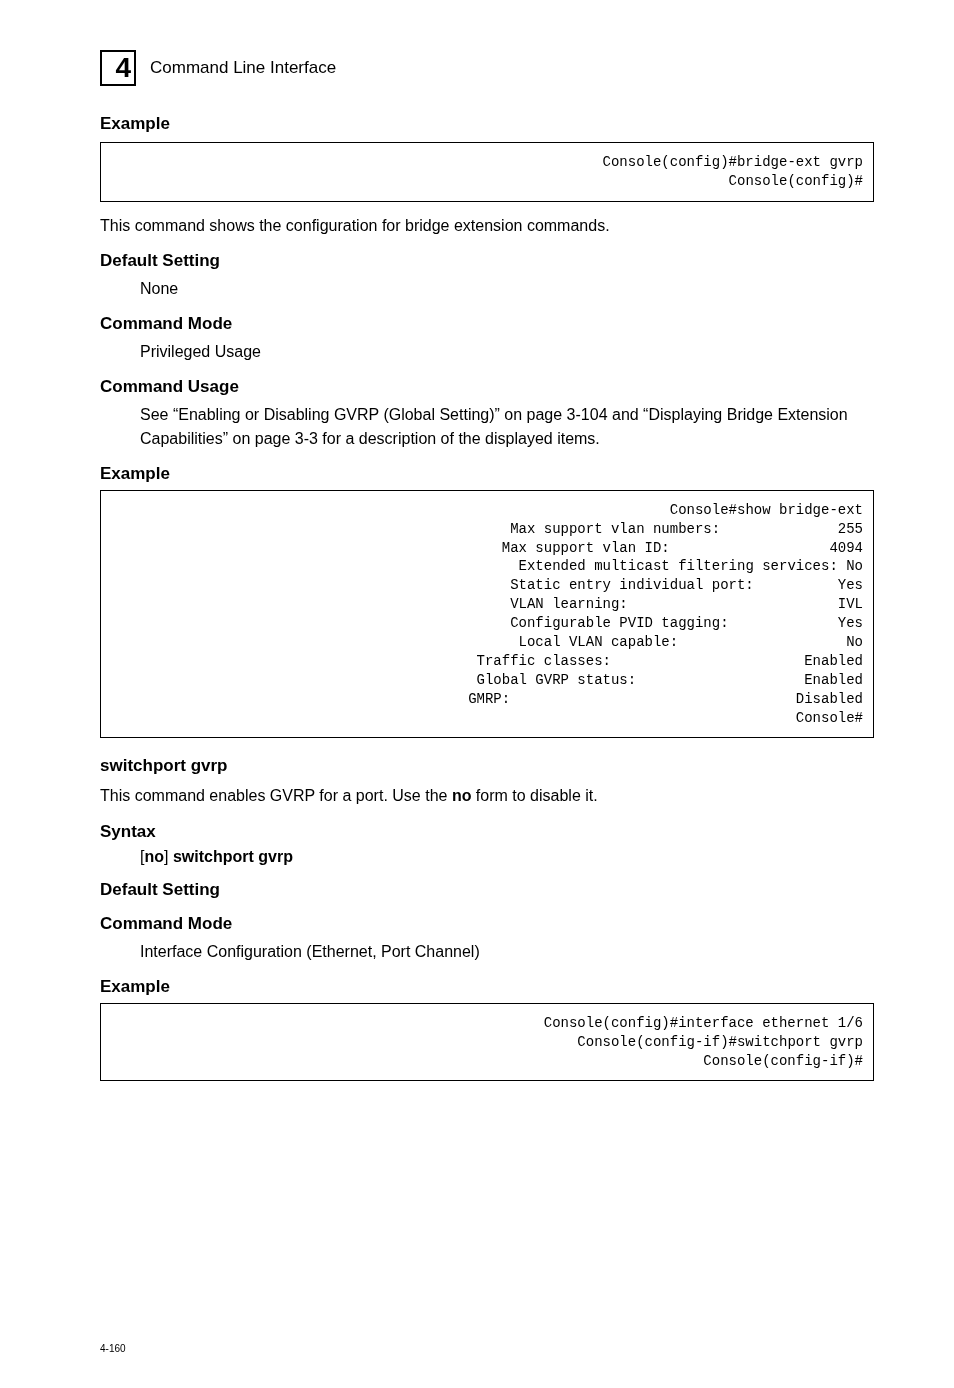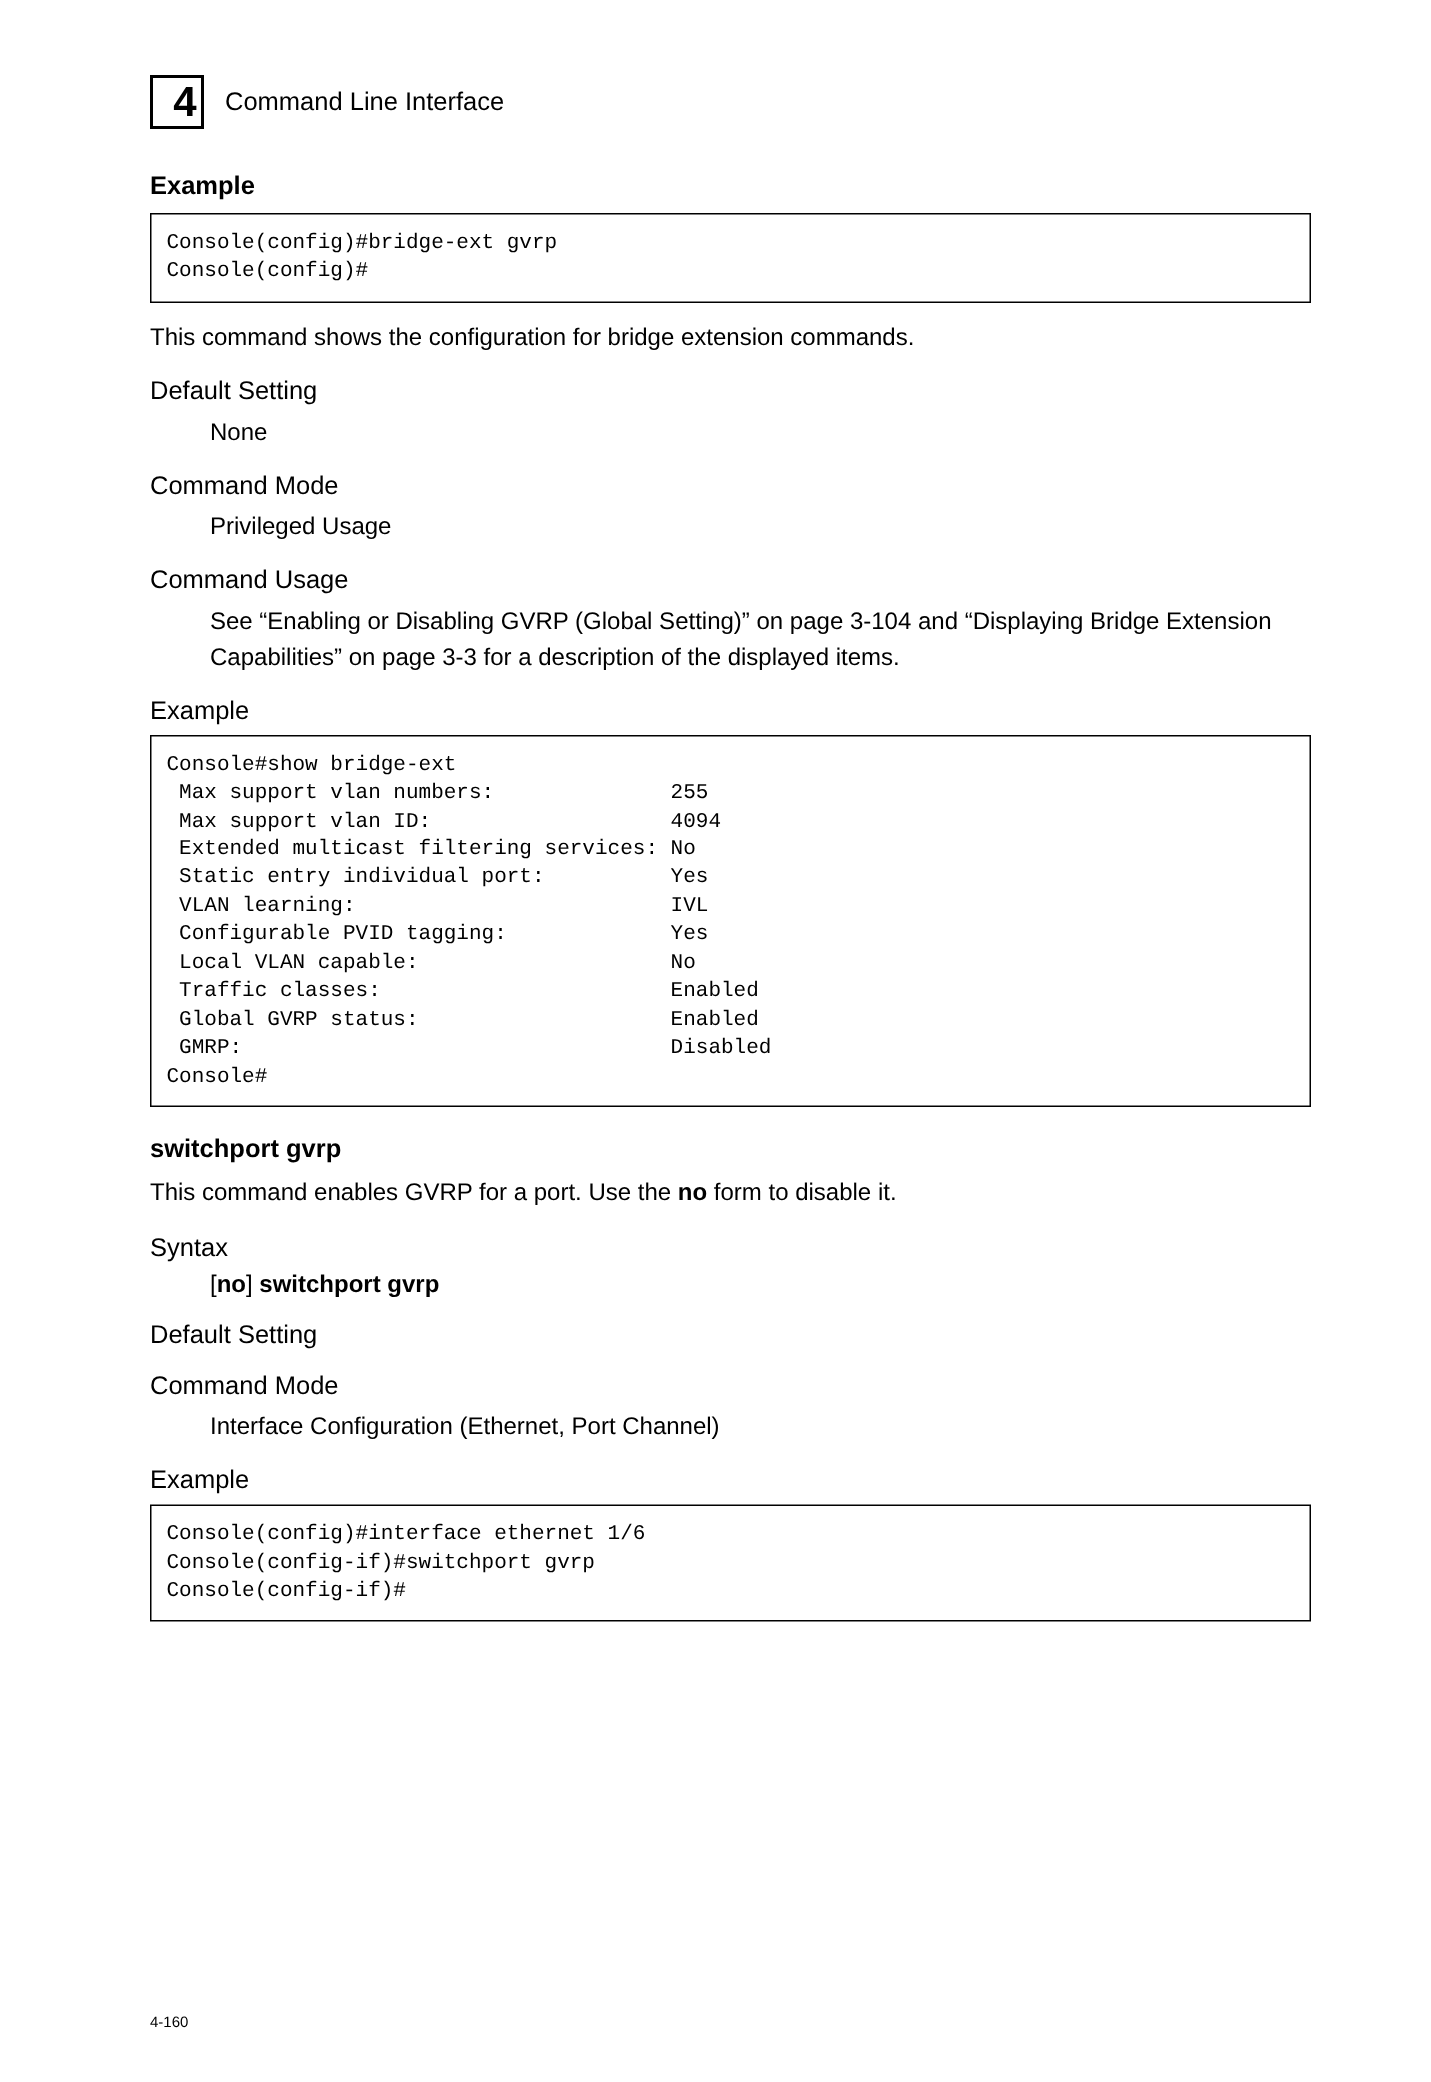--- a/index.html
+++ b/index.html
@@ -40,41 +40,42 @@
   .header-title {
     font-size: 17px;
   }
   .section-bold {
     font-weight: bold;
     font-size: 17px;
     margin-top: 18px;
     margin-bottom: 8px;
   }
   .section-bold-sm {
-    font-weight: normal;
+    font-weight: bold;
     font-size: 17px;
     margin-top: 14px;
     margin-bottom: 6px;
   }
   .body-text {
     font-size: 16px;
     line-height: 1.45;
     margin-bottom: 6px;
   }
   .indent {
     padding-left: 40px;
   }
   .code-box {
     border: 1px solid #000;
     padding: 10px 10px;
     margin: 6px 0 12px 0;
     font-family: "Courier New", monospace;
     font-size: 14px;
     white-space: pre;
     line-height: 1.35;
+    text-align: right;
   }
   .syntax-line {
     font-size: 16px;
     padding-left: 40px;
     margin-bottom: 8px;
   }
   .syntax-line .nobold { font-weight: normal; }
   .footer-pn {
     position: absolute;
     bottom: 34px;

